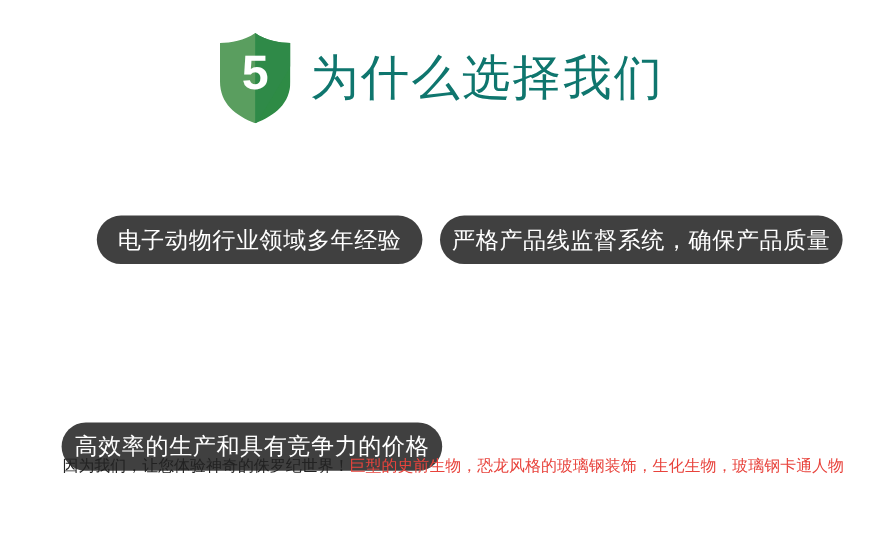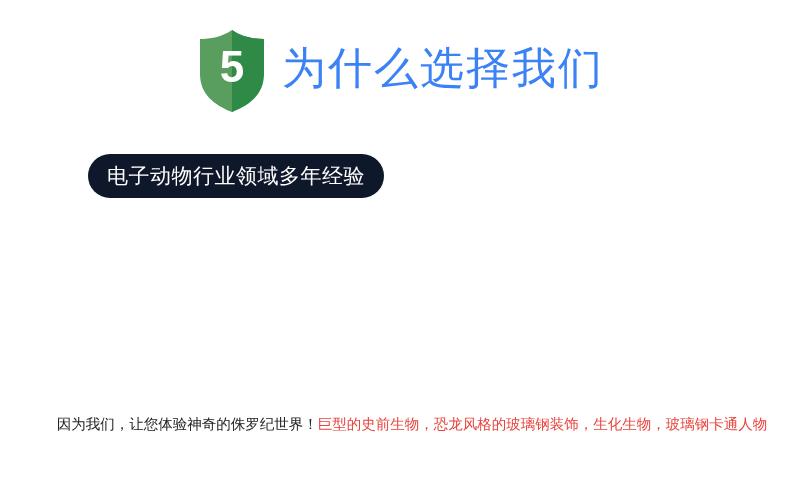--- a/index.html
+++ b/index.html
@@ -57,44 +57,45 @@
     justify-content: center;
     color: #ffffff;
     font-size: 44px;
     font-weight: bold;
     line-height: 1;
     letter-spacing: 0;
     font-family: "Liberation Sans", "DejaVu Sans", sans-serif;
   }
 
   .header-title {
-    color: #3b82f6;
+    color: #0f766e;
     font-size: 44px;
     line-height: 1;
     letter-spacing: 2px;
     white-space: nowrap;
-    font-family: Liberation Mono, monospace;
+    font-family: Liberation Sans, sans-serif;
   }
 
   
   .pill {
     position: absolute;
     box-sizing: border-box;
-    background: #0f172a;
+    background: #404040;
     color: #ffffff;
     border-radius: 999px;
     display: flex;
     align-items: center;
     justify-content: center;
     white-space: nowrap;
     font-size: 21px;
     letter-spacing: 0.5px;
     height: 44px;
     padding: 0 22px;
     font-family: "Liberation Sans", "DejaVu Sans", sans-serif;
+    margin-top: 42px;
   }
 
   .pill-r1c1 { left: 88px;  top: 154px; width: 296px; }
   .pill-r1c2 { left: 400px; top: 154px; width: 366px; }
   .pill-r2c1 { left: 30px;  top: 232px; width: 478px; }
   .pill-r3c1 { left: 386px; top: 290px; width: 370px; }
   .pill-r4c1 { left: 56px;  top: 342px; width: 346px; }
 
   
   .footer {
@@ -137,23 +138,25 @@
         </g>
       </svg>
       <div class="shield-number">5</div>
     </div>
 
     <div class="header-title">为什么选择我们</div>
   </div>
 
   <div class="pill pill-r1c1">电子动物行业领域多年经验</div>
 
+  <div class="pill pill-r1c2">严格产品线监督系统，确保产品质量</div>
 
 
 
+  <div class="pill pill-r4c1">高效率的生产和具有竞争力的价格</div>
 
   <div class="footer">
     <span class="footer-line">
       <span>因为我们，让您体验神奇的侏罗纪世界！</span><span class="footer-accent">巨型的史前生物，恐龙风格的玻璃钢装饰，生化生物，玻璃钢卡通人物</span>
     </span>
   </div>
 
 </div>
 
 </body></html>

